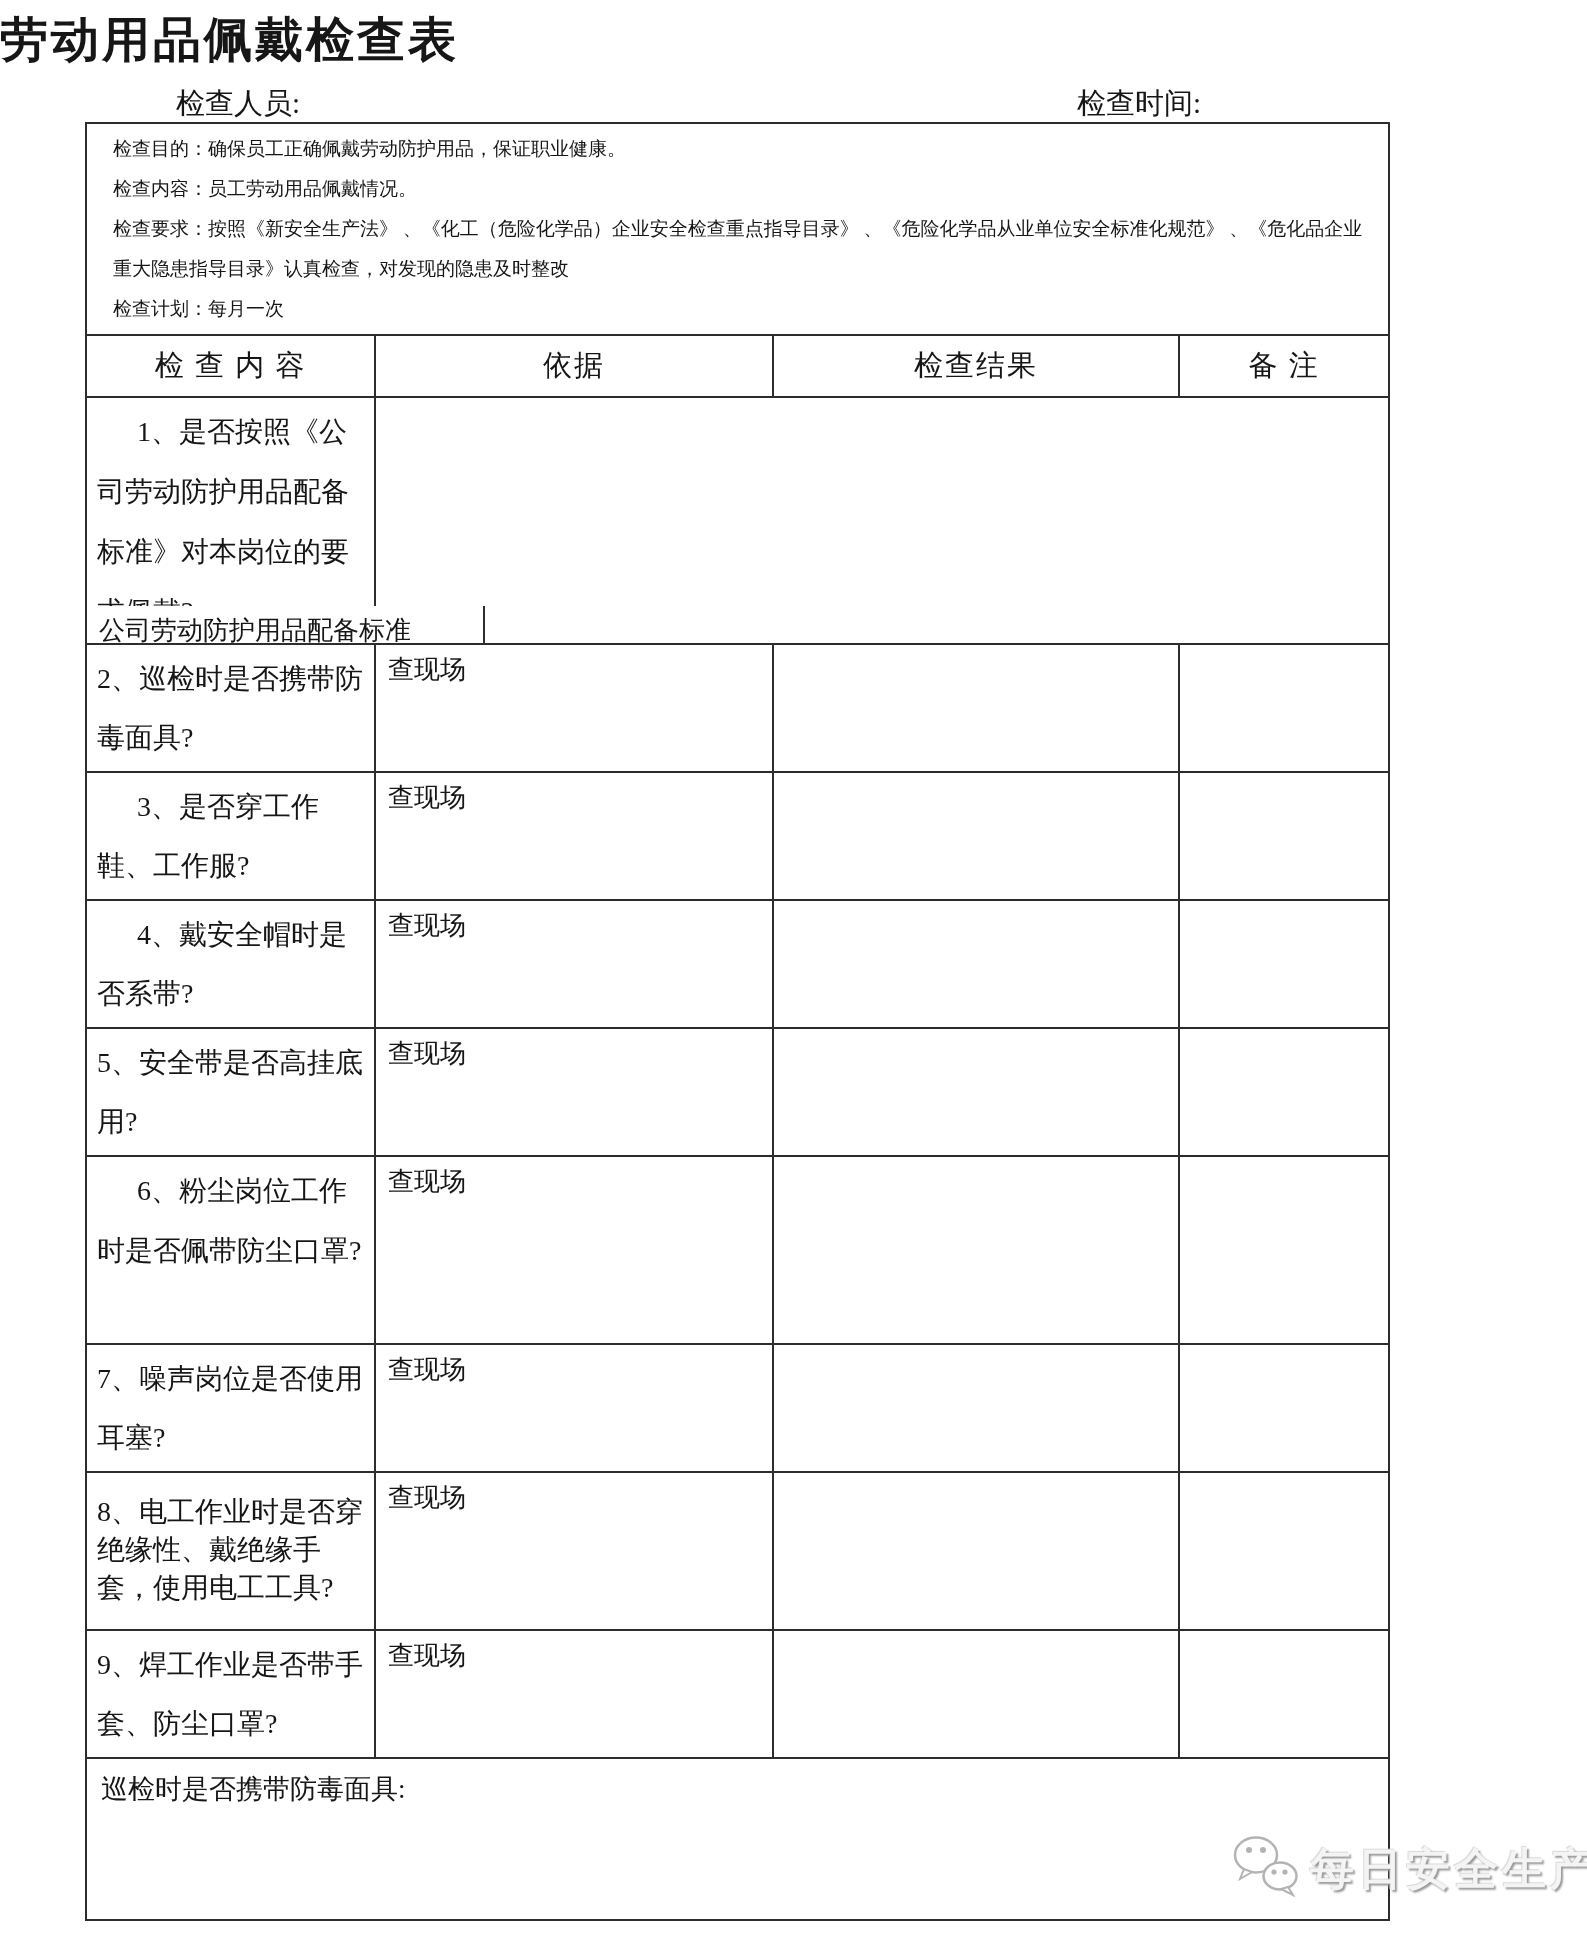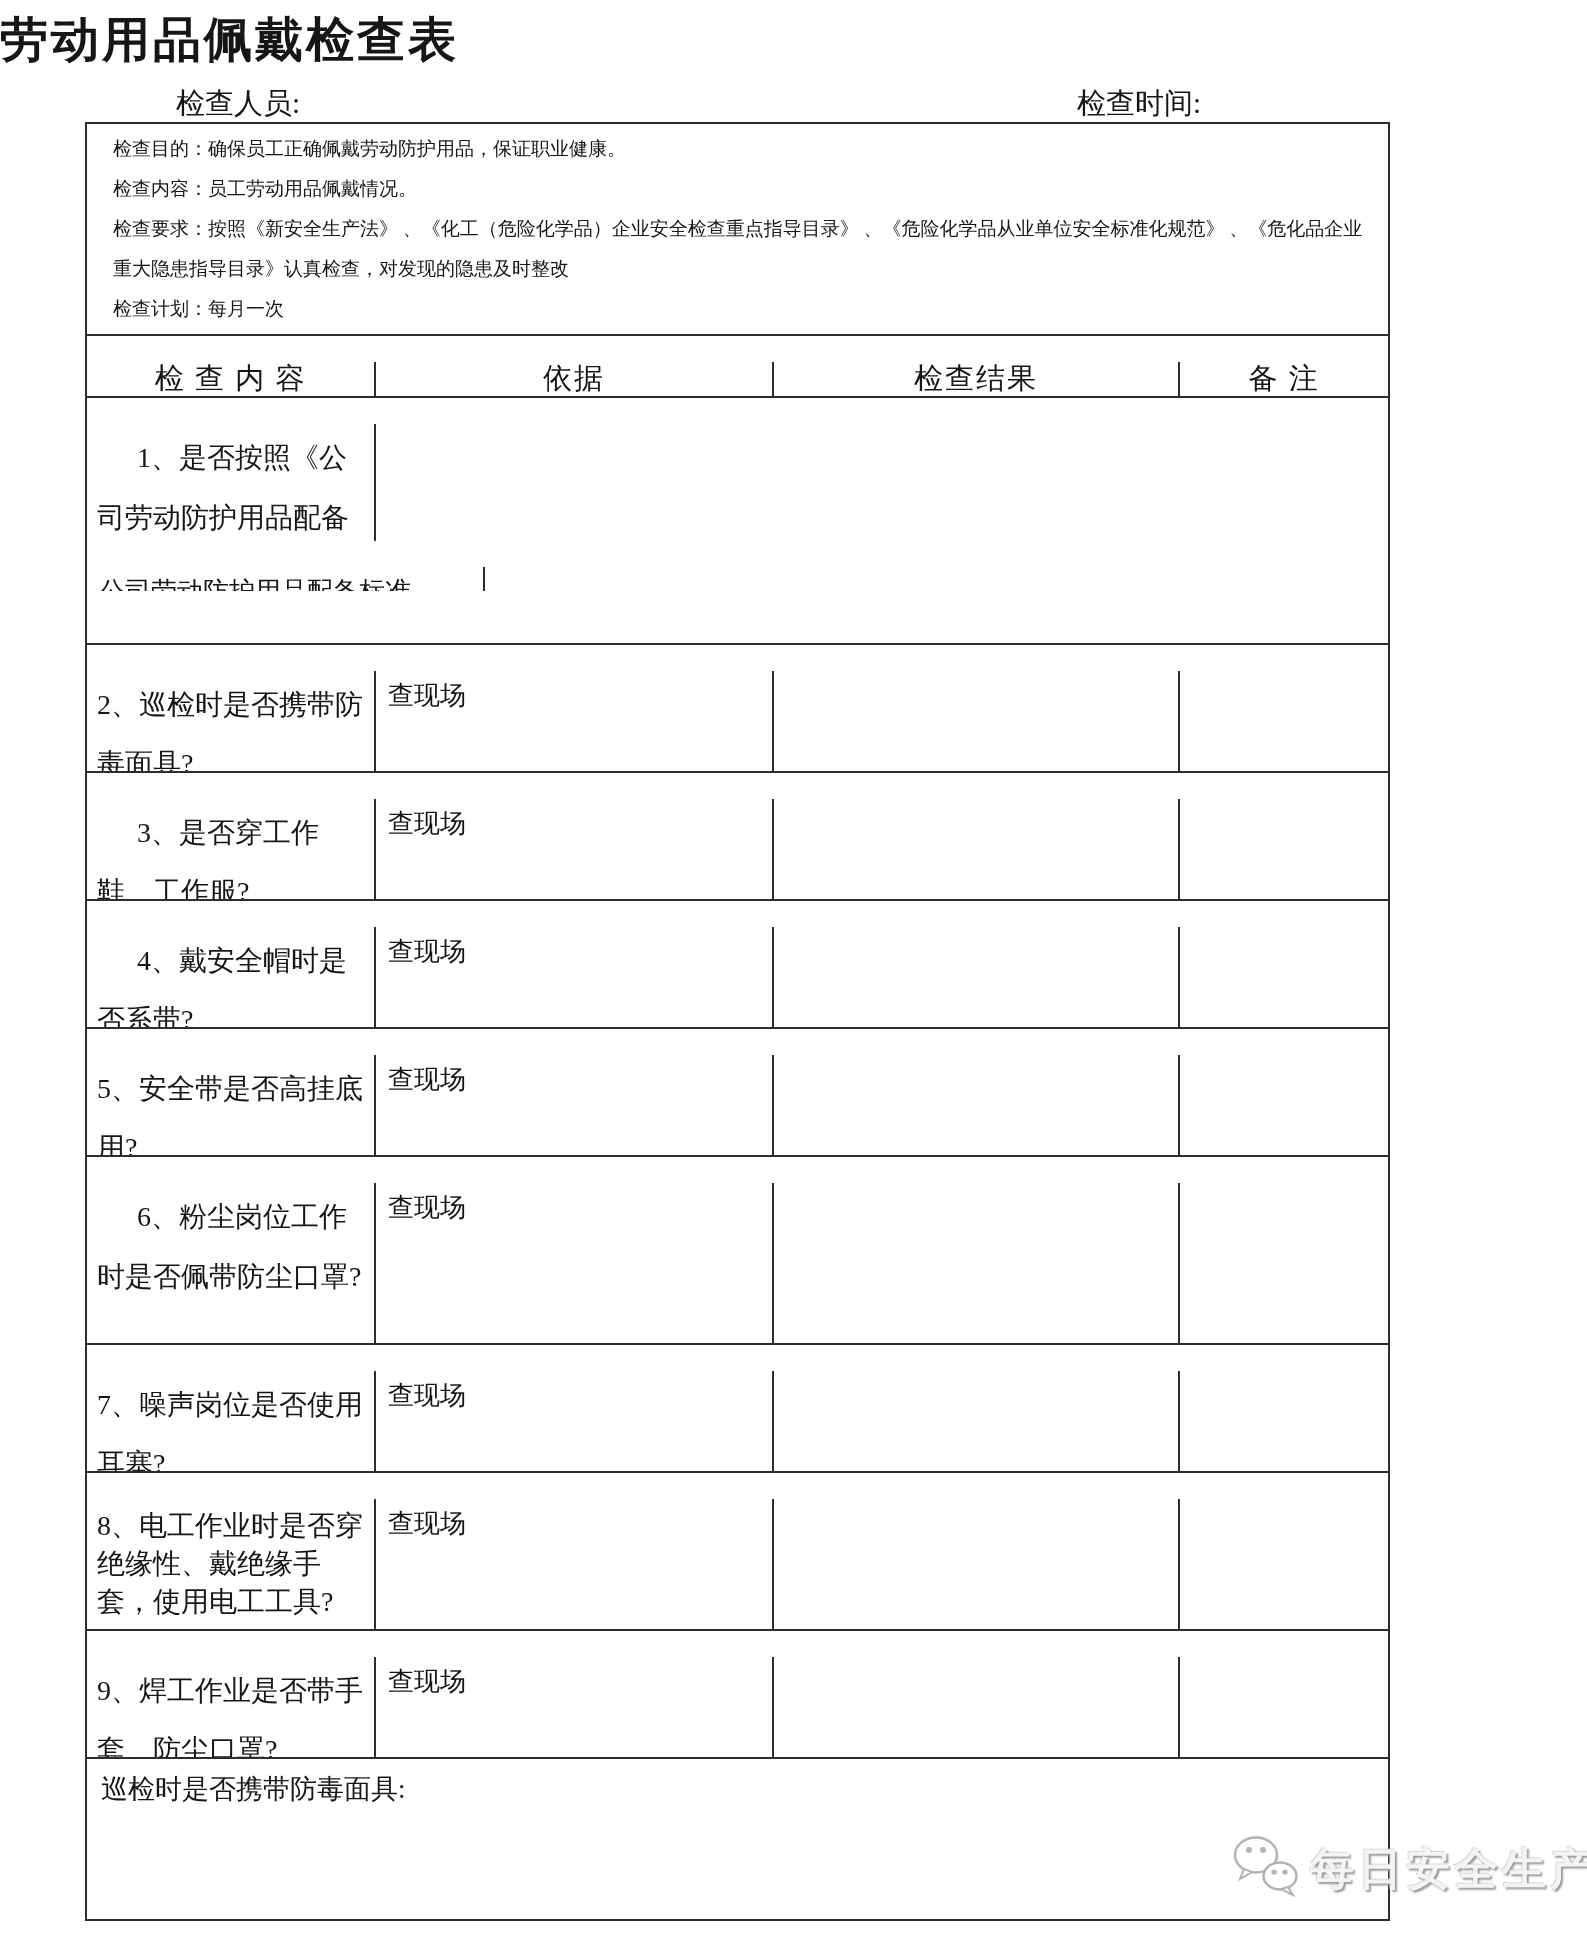--- a/index.html
+++ b/index.html
@@ -41,21 +41,20 @@
     box-sizing:border-box;
   }
   .intro p{margin:0;}
 
   .trow{display:flex;border-bottom:2px solid #2d2d2d;box-sizing:border-box;}
   .trow:last-child{border-bottom:none;}
   .c{
     border-right:2px solid #2d2d2d;
     box-sizing:border-box;
     overflow:hidden;
-    margin-top:26px;
   }
   .c:last-child{border-right:none;}
   .c1{width:289px;}
   .c2{width:398px;}
   .c3{width:406px;}
   .c4{flex:1;}
 
   .hrow{height:62px;}
   .hcell{
     display:flex;align-items:center;justify-content:center;
@@ -69,21 +68,21 @@
   }
   .indent .content-cell{text-indent:40px;}
   .basis-cell{
     font-size:26px;
     padding:8px 10px 0 12px;
     line-height:34px;
   }
   .r-tall{height:247px;flex-direction:column;}  .r-tall .content-cell{line-height:60px;}
   .r-std{height:128px;}   .r-std .content-cell{line-height:59px;}
   .r-med{height:188px;}   .r-med .content-cell{line-height:60px;}
-  .r-tight{height:158px;} .r-tight .content-cell{line-height:38px;padding-top:8px;}
+  .r-tight{height:158px;} .r-tight .content-cell{line-height:38px;padding-top:20px;}
 
   .footer-row{height:160px;}
   .footer-cell{
     width:100%;
     font-size:27px;
     padding:12px 14px;
     box-sizing:border-box;
   }
 
   .watermark{

